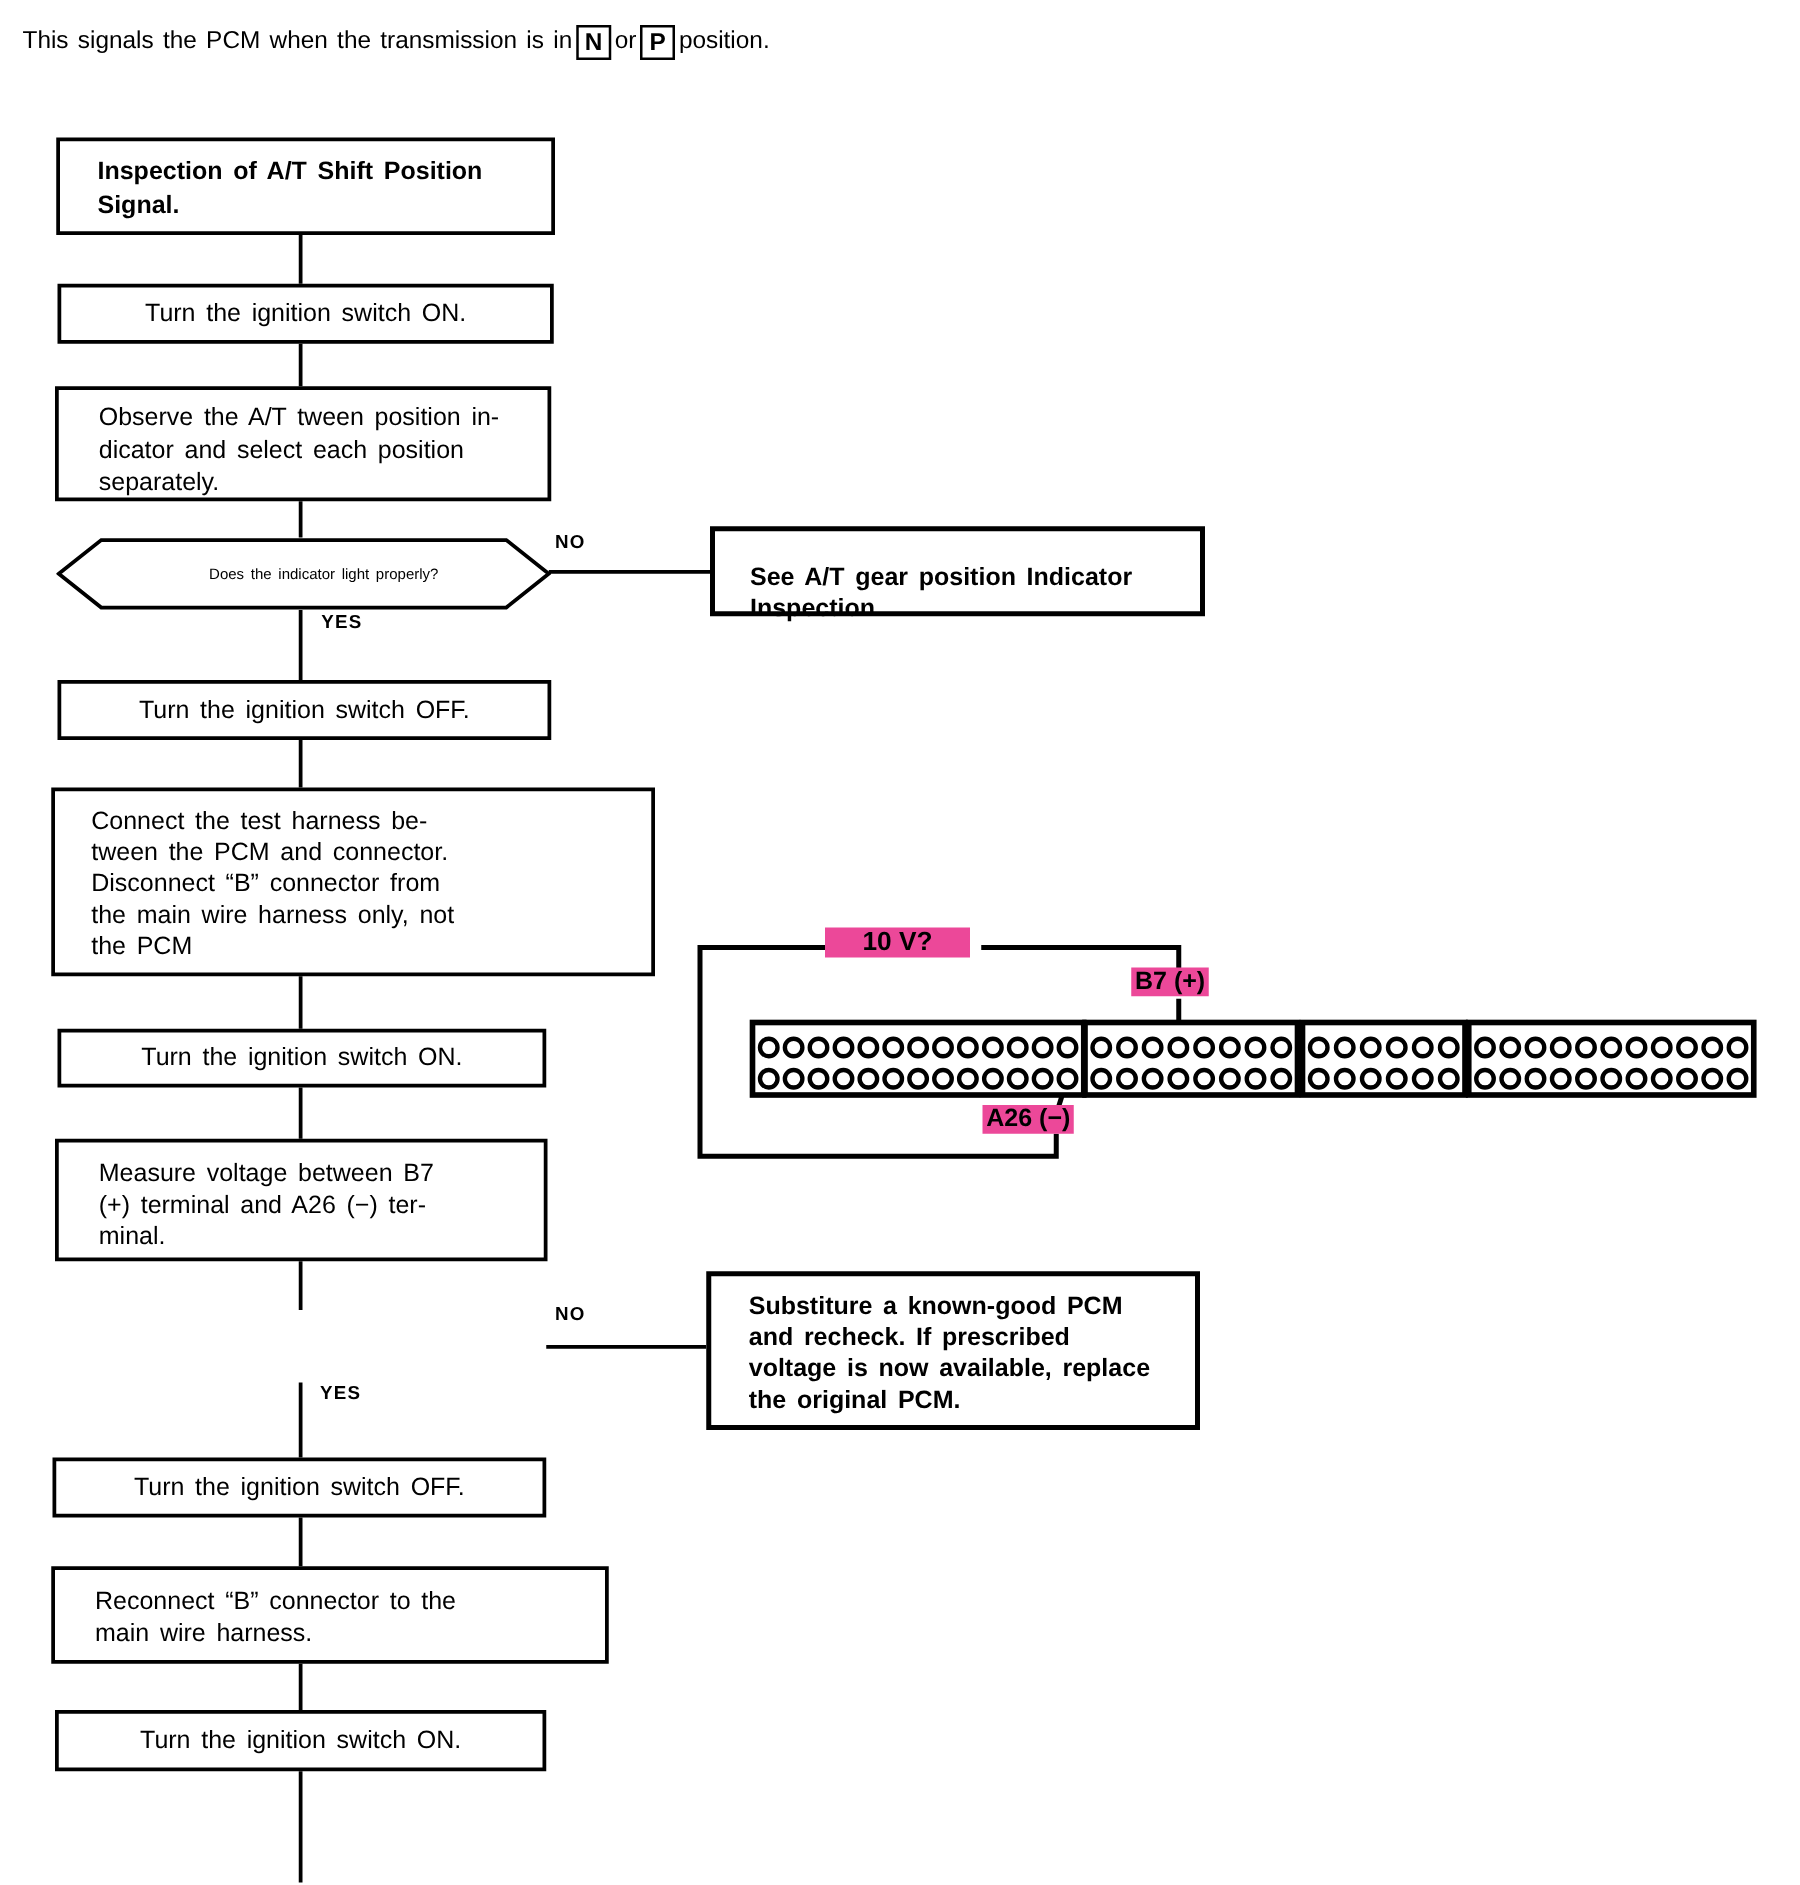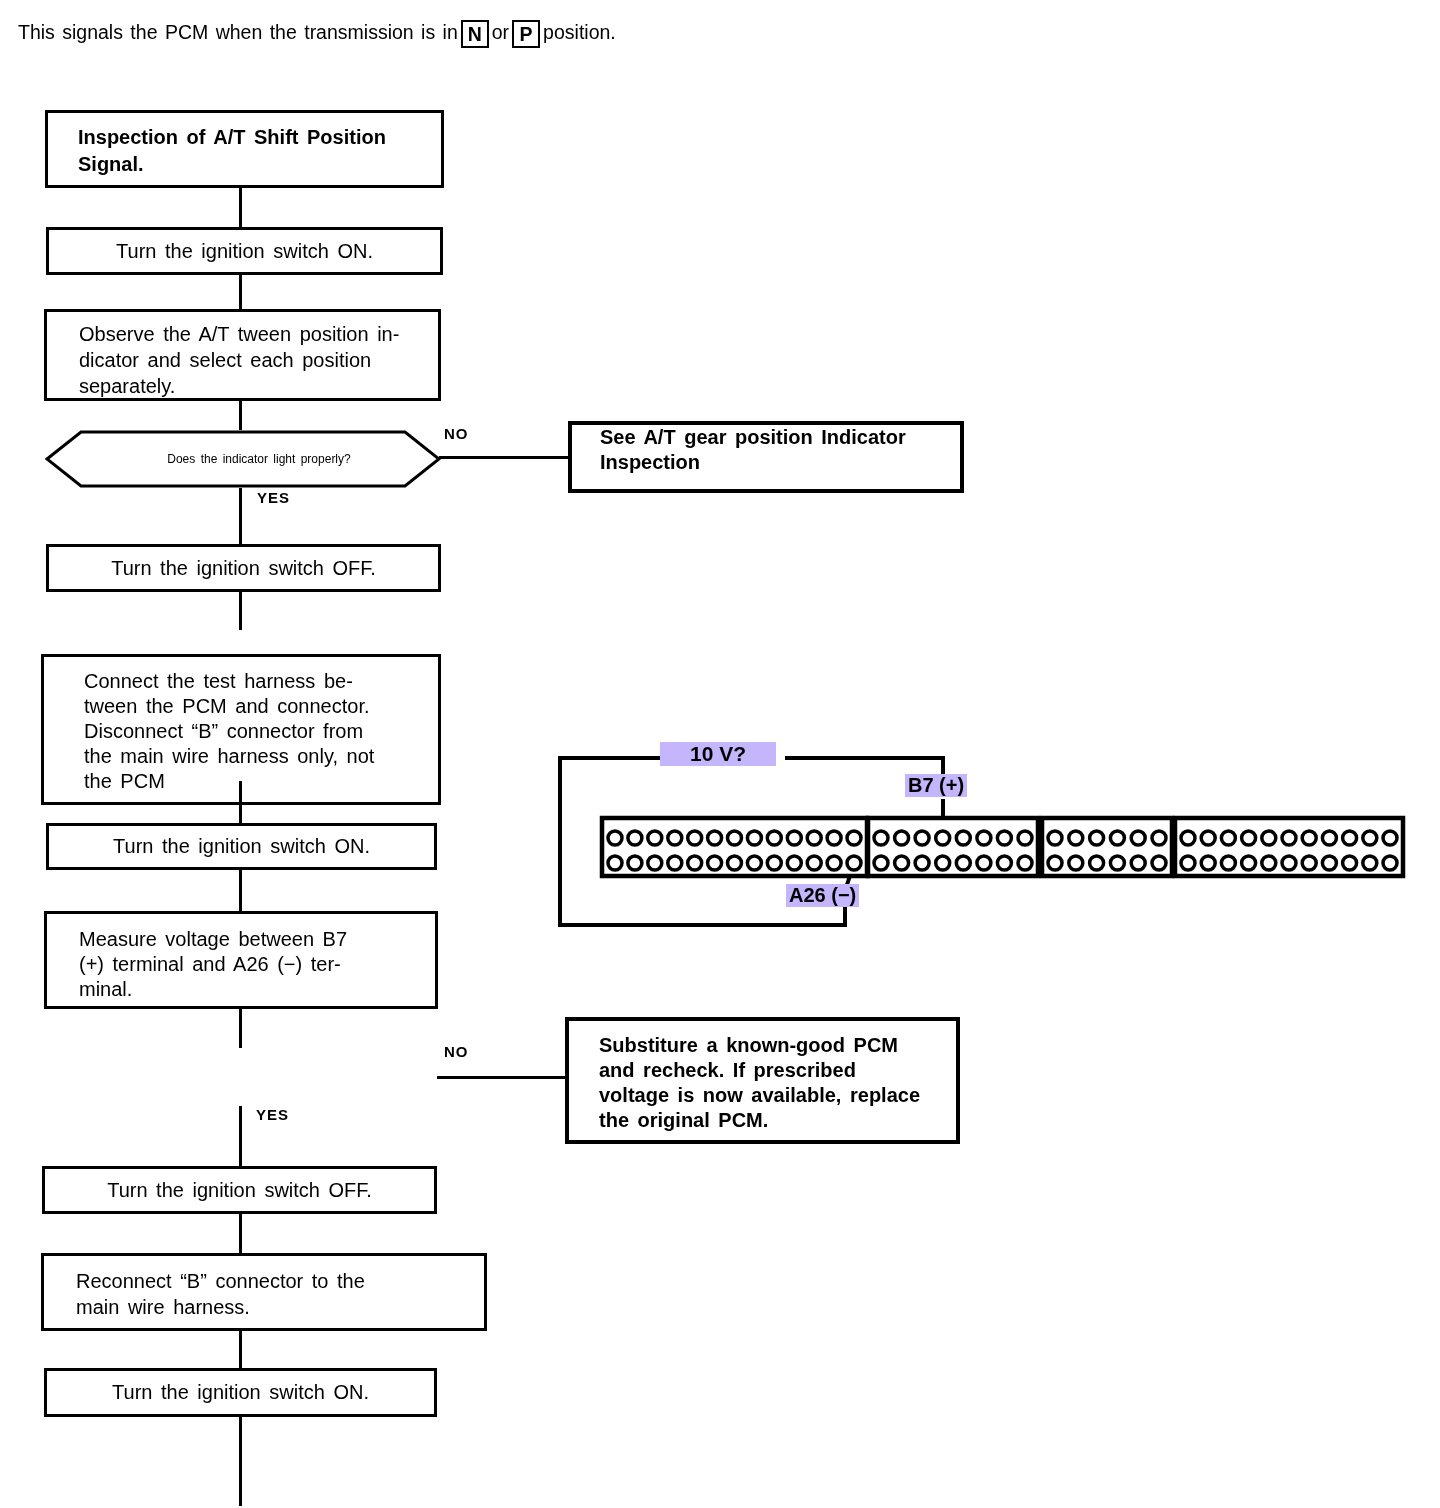--- a/index.html
+++ b/index.html
@@ -17,21 +17,21 @@
   .hexwrap{position:absolute;}
   .hexwrap svg{position:absolute;left:0;top:0;}
   .hextext{
     position:absolute;left:16px;top:0;width:100%;height:100%;
     display:flex;align-items:center;justify-content:center;
     font-size:12px;word-spacing:2px;
   }
   .vline{position:absolute;width:3px;background:#000;}
   .hline{position:absolute;height:3px;background:#000;}
   .branch{position:absolute;font-weight:bold;font-size:15px;letter-spacing:1px;}
-  .clabel{position:absolute;font-weight:bold;font-size:20px;background:#c4b5fd;padding:0 3px;z-index:3;}
+  .clabel{position:absolute;font-weight:bold;font-size:20px;background:#ec4899;padding:0 3px;z-index:3;}
   .intro{position:absolute;left:18px;top:20px;font-size:19.5px;word-spacing:2px;}
   .keybox{
     display:inline-block;border:2px solid #000;min-width:20px;height:24px;
     line-height:24px;text-align:center;padding:0 2px;margin:0 3px;font-weight:bold;
     vertical-align:-2px;
   }
   #connector-svg{position:absolute;left:540px;top:740px;z-index:1;}
 </style>
 </head>
 <body>
@@ -54,26 +54,26 @@
   <div class="hexwrap" style="left:45px;top:430px;width:396px;height:58px;">
     <svg width="396" height="58">
       <polygon points="2,29 36,2 360,2 394,29 360,56 36,56" fill="#fff" stroke="#000" stroke-width="3"></polygon>
     </svg>
     <div class="hextext">Does the indicator light properly?</div>
   </div>
   <div class="branch" style="left:444px;top:425px;">NO</div>
   <div class="hline" style="left:439px;top:456px;width:130px;"></div>
   <div class="branch" style="left:257px;top:489px;">YES</div>
 
-  <div class="box bold" style="left:568px;top:421px;width:396px;height:72px;padding:0 8px 0 28px;line-height:25px;">See A/T gear position Indicator
+  <div class="box bold" style="left:568px;top:421px;width:396px;height:72px;padding:25px 8px 0 28px;line-height:25px;">See A/T gear position Indicator
 Inspection</div>
 
   <div class="box center" style="left:46px;top:544px;width:395px;height:48px;">Turn the ignition switch OFF.</div>
 
-  <div class="box" style="left:41px;top:654px;width:400px;height:151px;padding:12px 10px 0 40px;">Connect the test harness be-
+  <div class="box" style="left:41px;top:630px;width:483px;height:151px;padding:12px 10px 0 29px;">Connect the test harness be-
 tween the PCM and connector.
 Disconnect “B” connector from
 the main wire harness only, not
 the PCM</div>
 
   <div class="box center" style="left:46px;top:823px;width:391px;height:47px;">Turn the ignition switch ON.</div>
 
   <div class="box" style="left:44px;top:911px;width:394px;height:98px;padding:13px 8px 0 32px;">Measure voltage between B7
 (+) terminal and A26 (−) ter-
 minal.</div>

